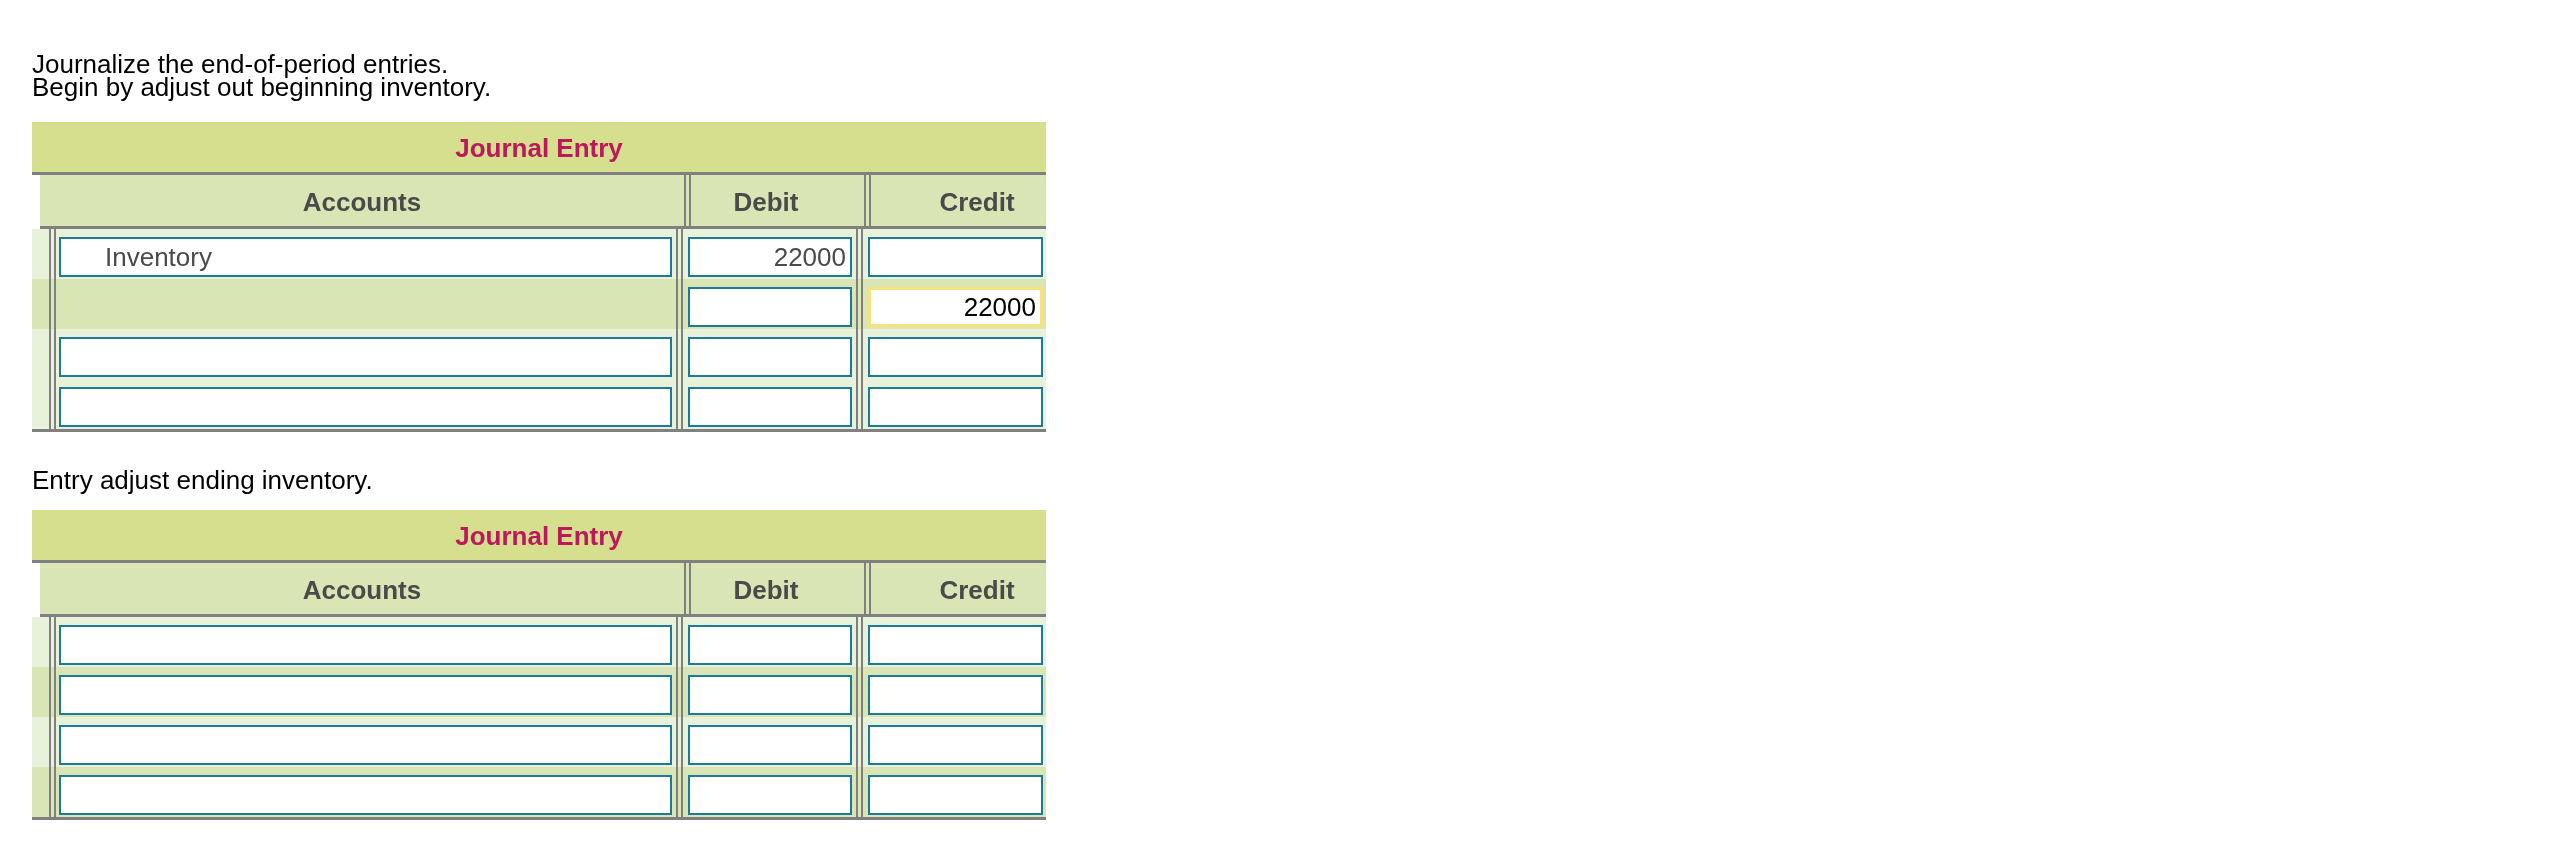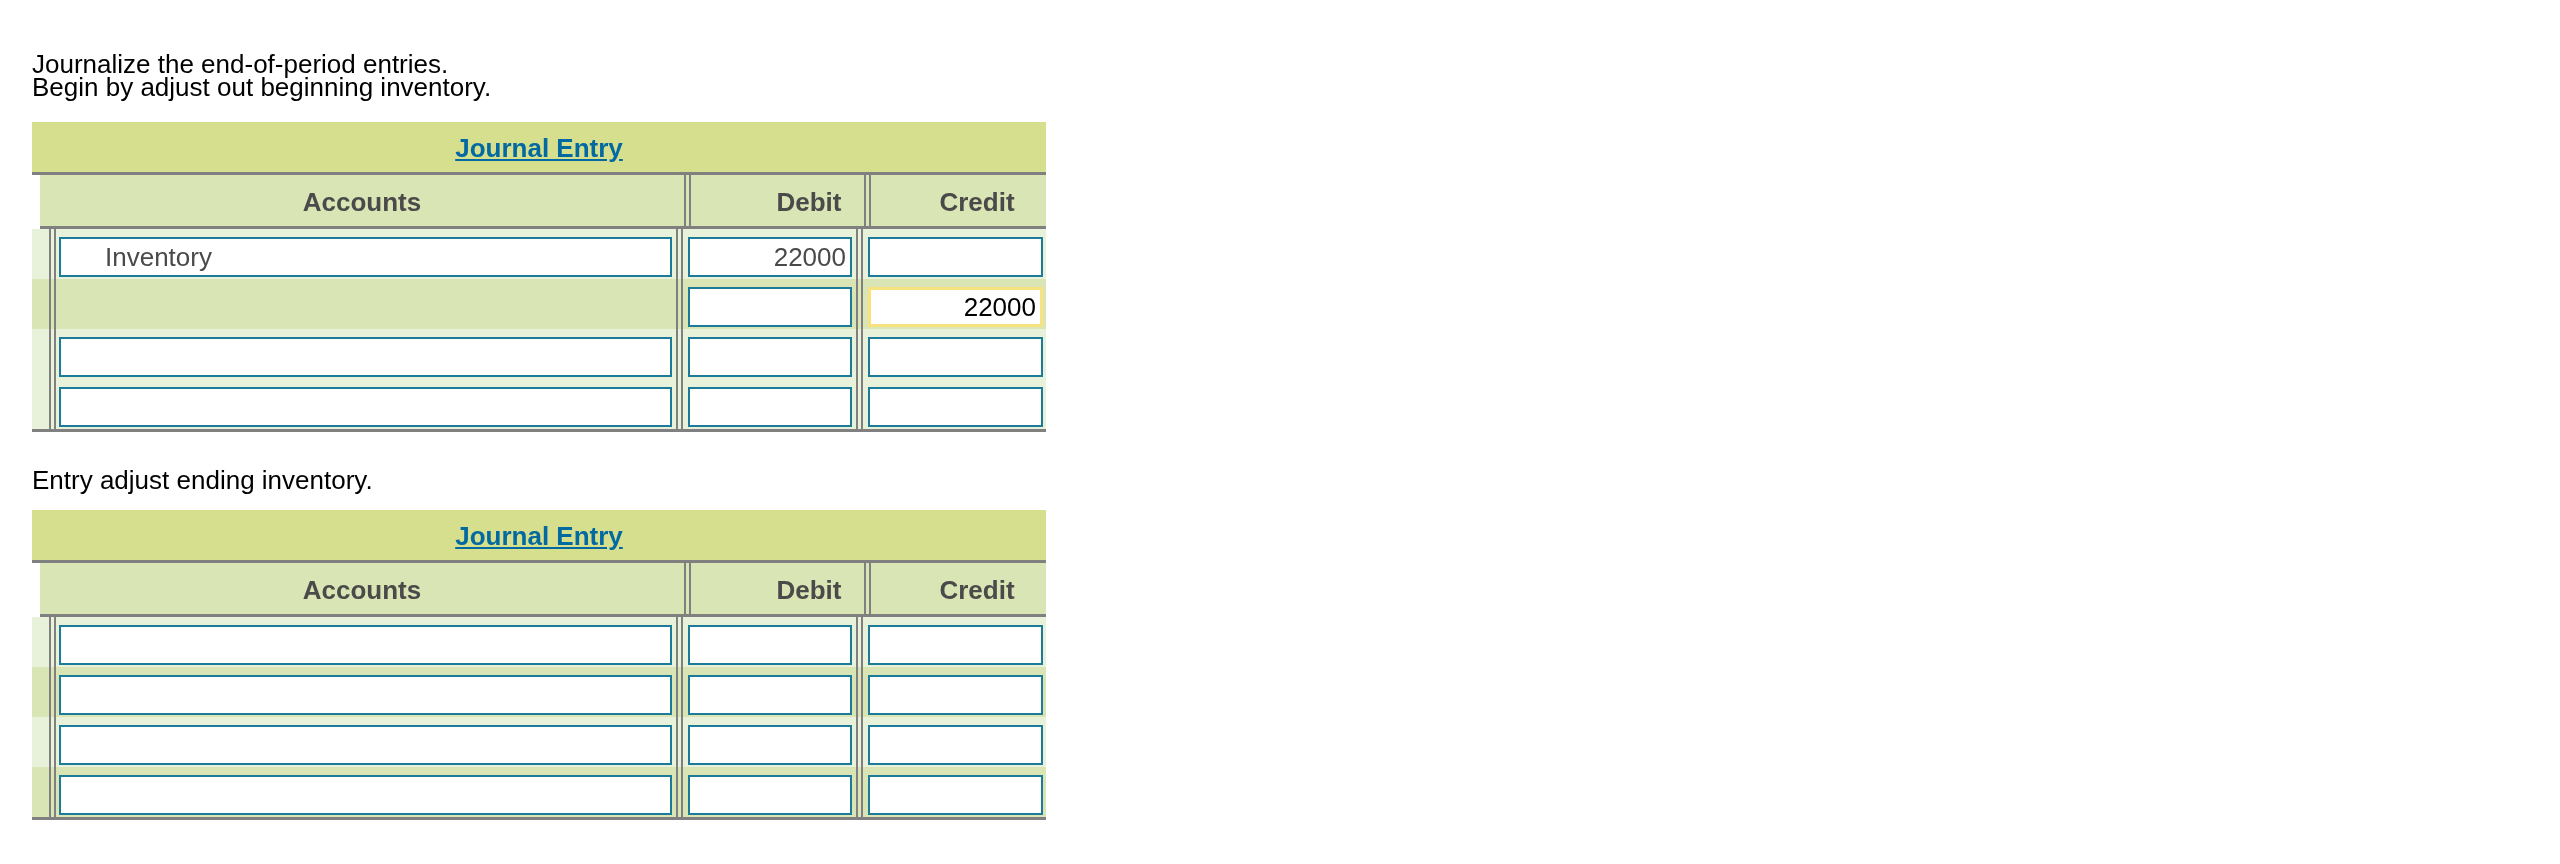--- a/index.html
+++ b/index.html
@@ -11,34 +11,33 @@
       position: absolute; left: 32px; font-size: 26px; line-height: 30px;
       color: #000; white-space: nowrap;
     }
     .je {
       position: absolute; left: 32px; width: 1014px;
       font-family: "Liberation Sans", sans-serif;
     }
     .je-title {
       height: 50px; background: #d5df8d; border-bottom: 3px solid #808080;
       text-align: center; font-weight: bold; font-size: 26px; line-height: 52px;
-      color: #0369a1;
-      text-decoration: underline;
+      color: #be185d;
     }
     .je-header {
       position: relative; height: 51px; background: #dae5b5;
       border-bottom: 3px solid #808080;
       margin-left: 8px;
     }
     .hcell {
       position: absolute; top: 0; height: 51px; line-height: 54px;
       text-align: center; font-weight: bold; font-size: 26px; color: #4a4a4a;
     }
     .h-accounts { left: 0; width: 644px; }
-    .h-debit { left: 683px; width: 172px; }
+    .h-debit { left: 640px; width: 172px; }
     .h-credit { left: 832px; width: 210px; }
     .row { position: relative; height: 50px; }
     .row.light { background: #e8f1da; }
     .row.dark { background: #dae5b5; }
     .strip-sep {
       position: absolute; left: 17px; top: 0; bottom: 0; width: 7px;
       border-left: 2px solid #808080; border-right: 2px solid #808080;
       box-sizing: border-box;
     }
     .col-sep { position: absolute; top: 0; bottom: 0; width: 7px;

